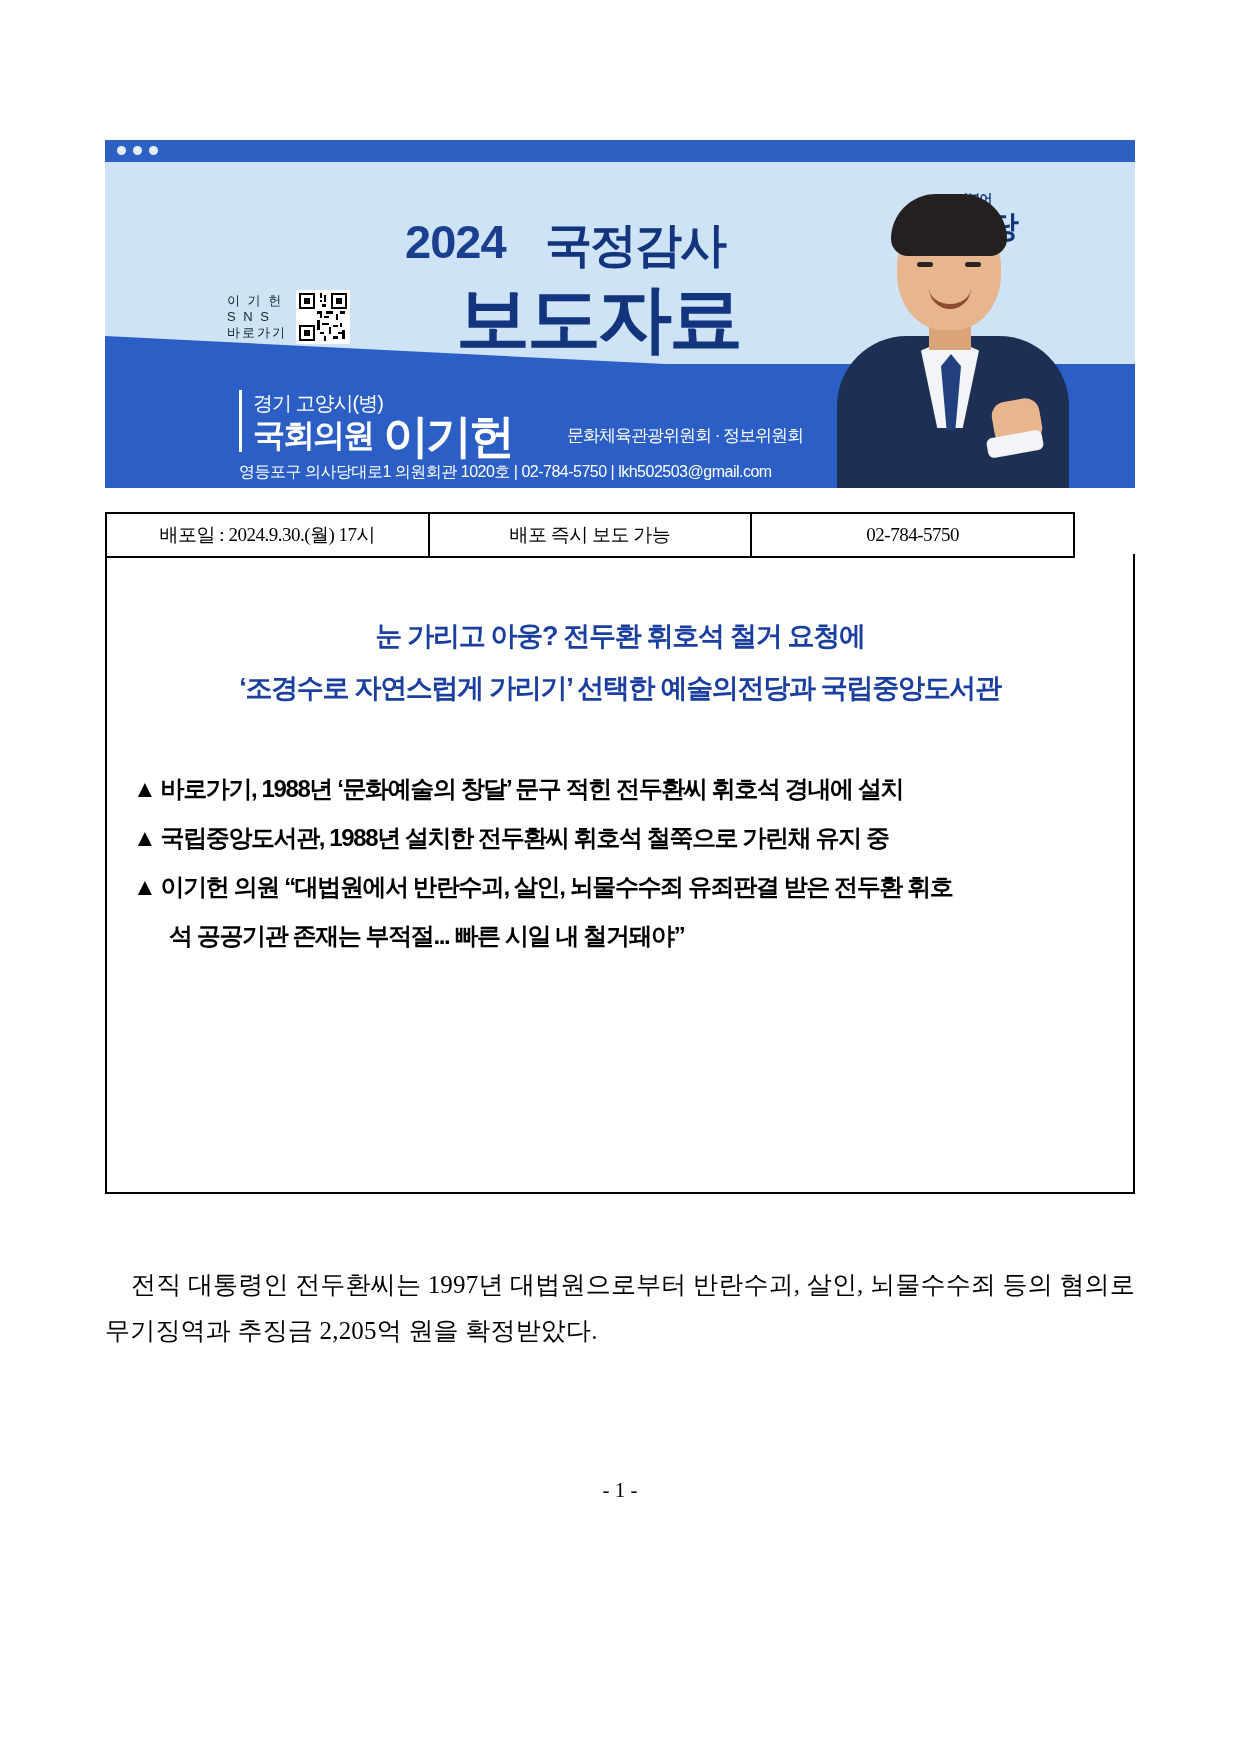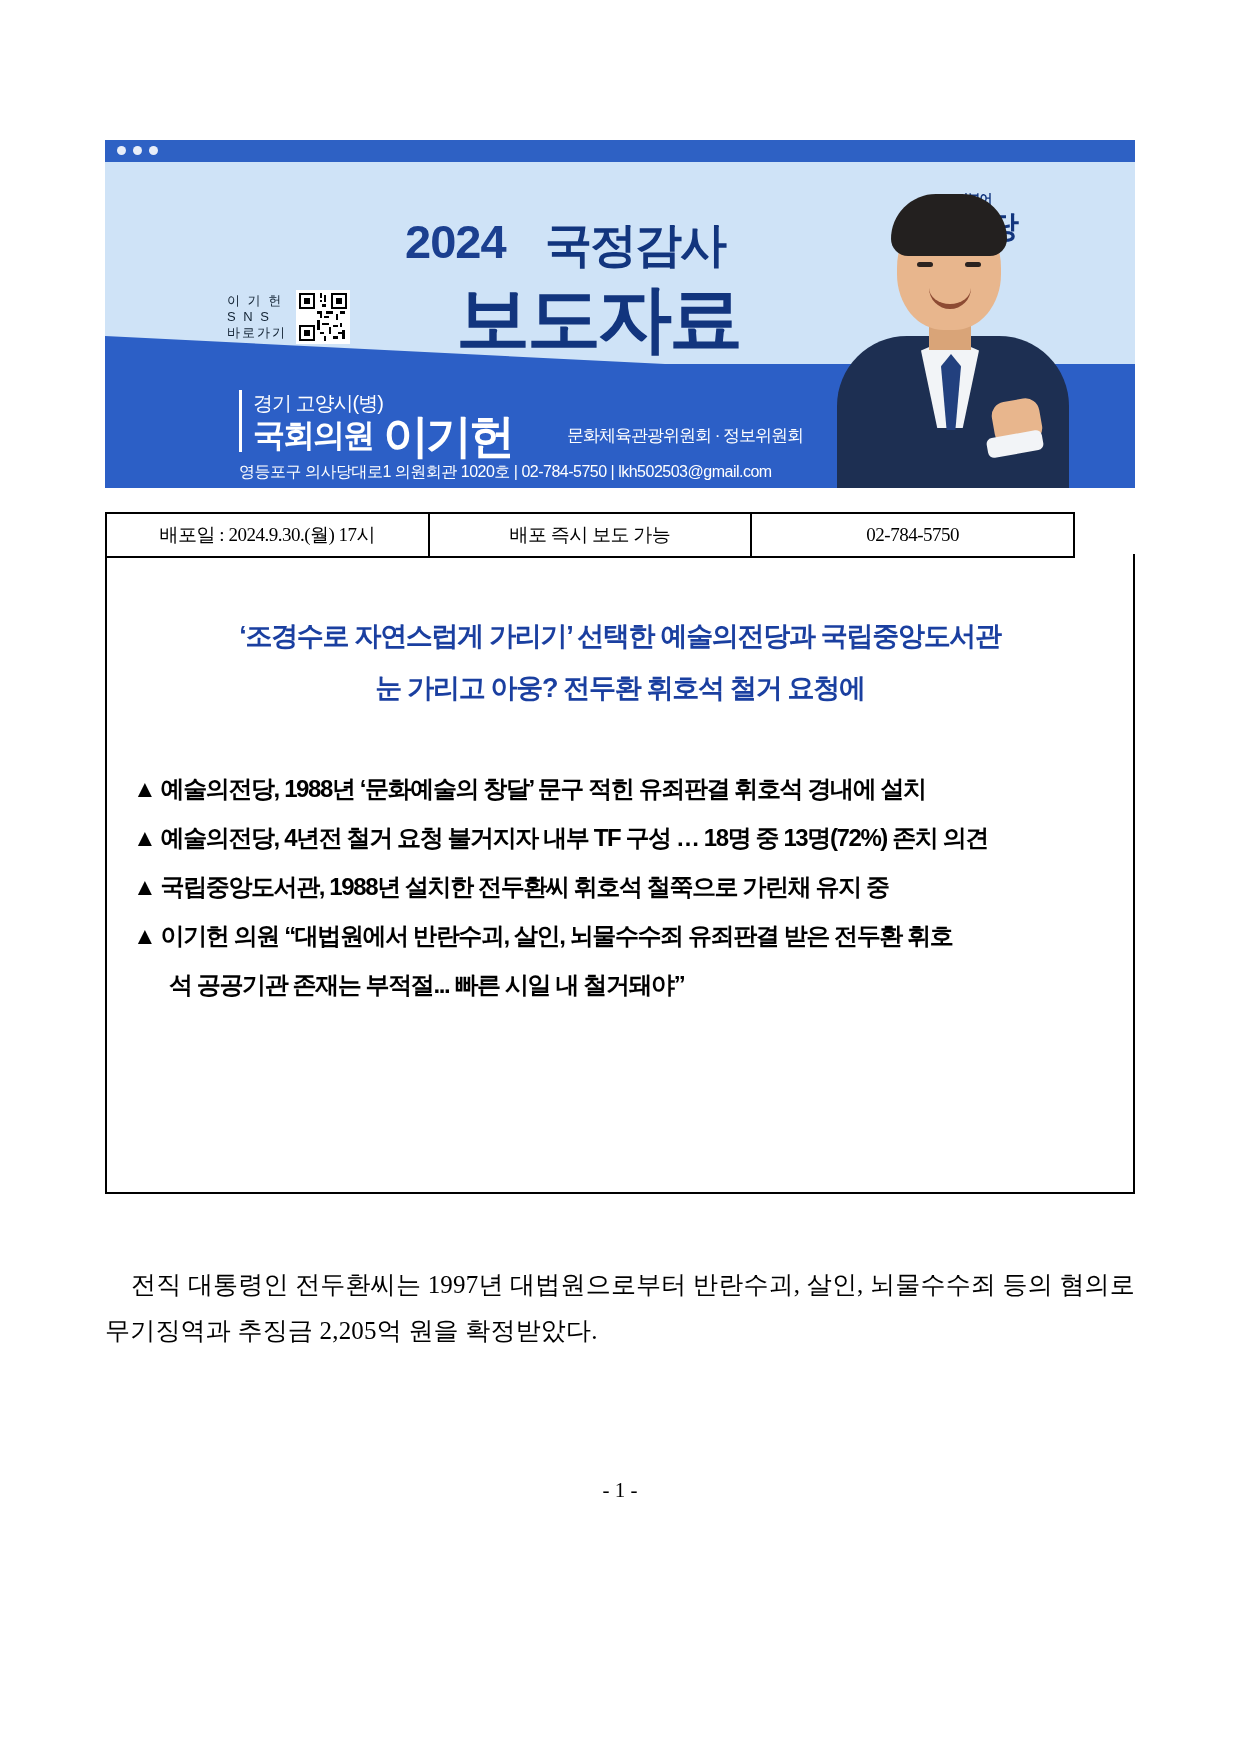--- a/index.html
+++ b/index.html
@@ -466,26 +466,25 @@
       <tr>
     <td>배포일 : 2024.9.30.(월) 17시</td>
     <td>배포 즉시 보도 가능</td>
     <td>02-784-5750</td>
   </tr>
 </tbody>
   </table>
 
 <div class="headline-box">
   <div class="headline">
+    <div>눈 가리고 아웅? 전두환 휘호석 철거 요청에</div>
     <div>‘조경수로 자연스럽게 가리기’  선택한 예술의전당과 국립중앙도서관</div>
-    <div>눈 가리고 아웅? 전두환 휘호석 철거 요청에</div>
   </div>
   <div class="bullets">
-    <span class="b">▲ 예술의전당, 1988년 ‘문화예술의 창달’  문구 적힌 유죄판결 휘호석 경내에 설치</span>
-    <span class="b">▲ 예술의전당, 4년전 철거 요청 불거지자 내부 TF 구성 … 18명 중 13명(72%) 존치 의견</span>
+    <span class="b">▲ 바로가기, 1988년 ‘문화예술의 창달’  문구 적힌 전두환씨 휘호석 경내에 설치</span>
     <span class="b">▲ 국립중앙도서관, 1988년 설치한 전두환씨 휘호석 철쭉으로 가린채 유지 중</span>
     <span class="b">▲ 이기헌 의원 “대법원에서 반란수괴, 살인, 뇌물수수죄 유죄판결 받은 전두환 휘호</span>
     <span class="cont">석 공공기관 존재는 부적절... 빠른 시일 내 철거돼야”</span>
   </div>
 </div>
 
 <div class="body-text">
   <p class="indent">전직  대통령인  전두환씨는  1997년  대법원으로부터  반란수괴,  살인,  뇌물수수죄  등의  혐의로  무기징역과  추징금  2,205억  원을  확정받았다.</p>
 </div>
 

